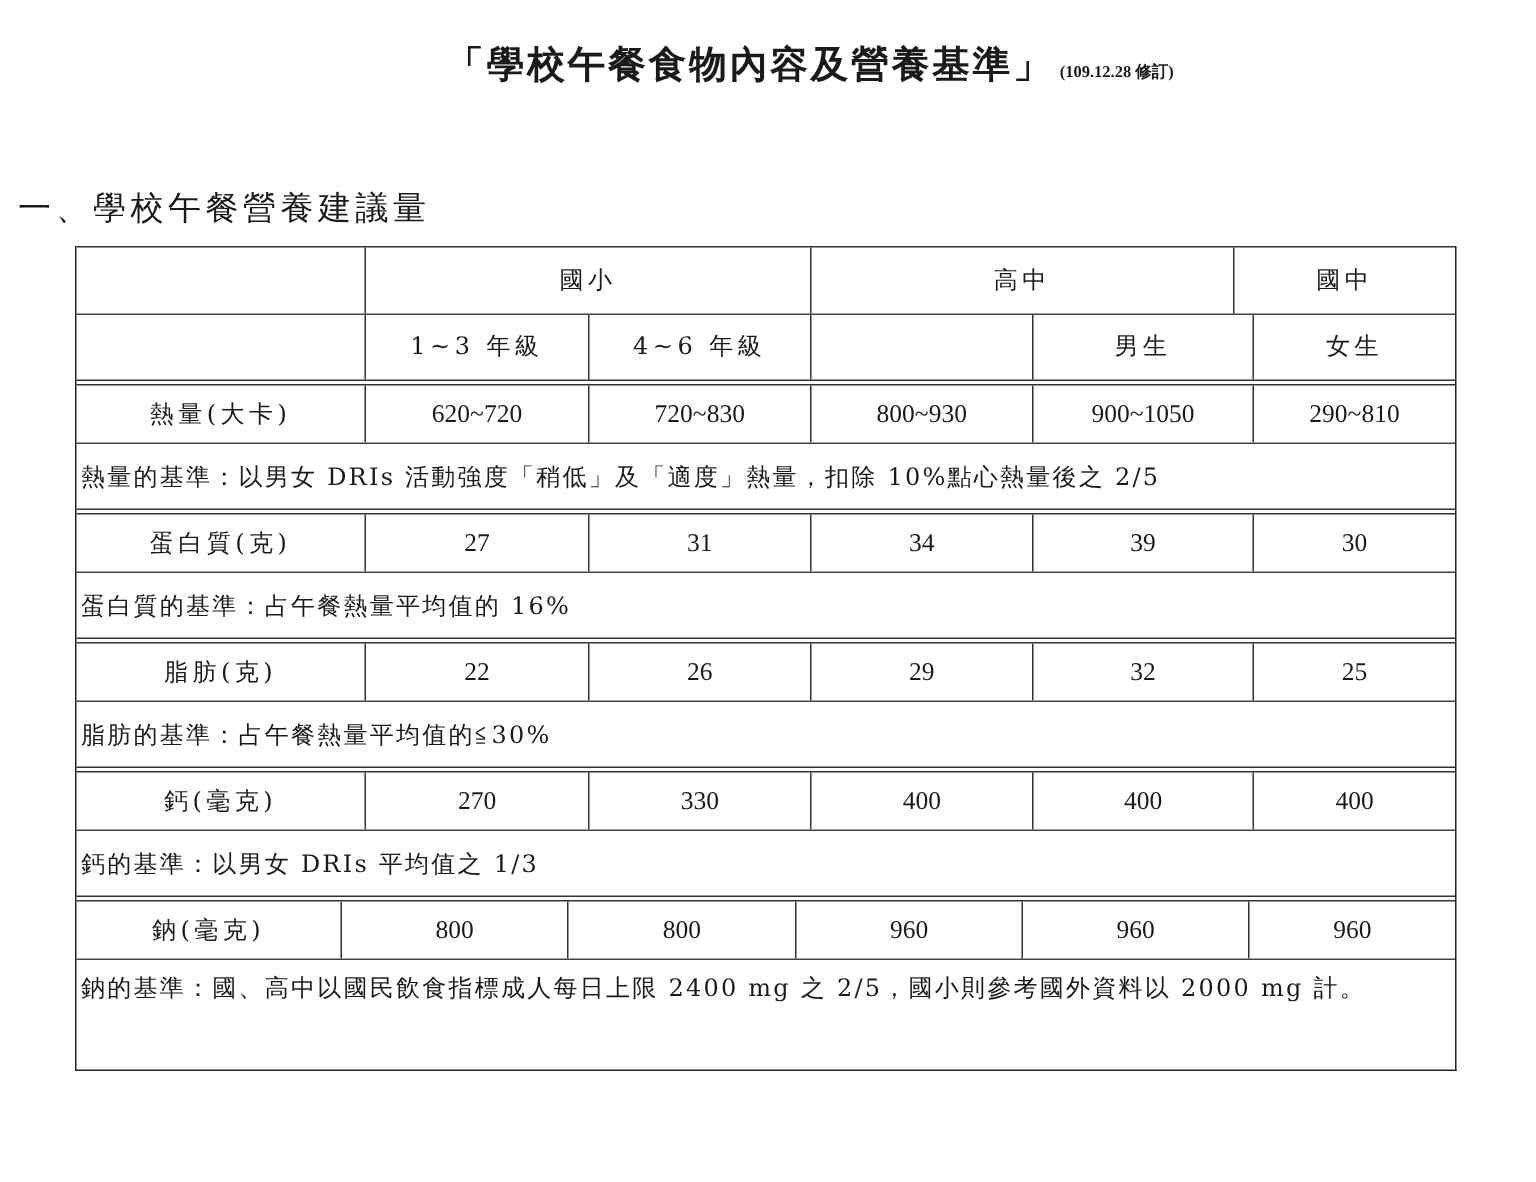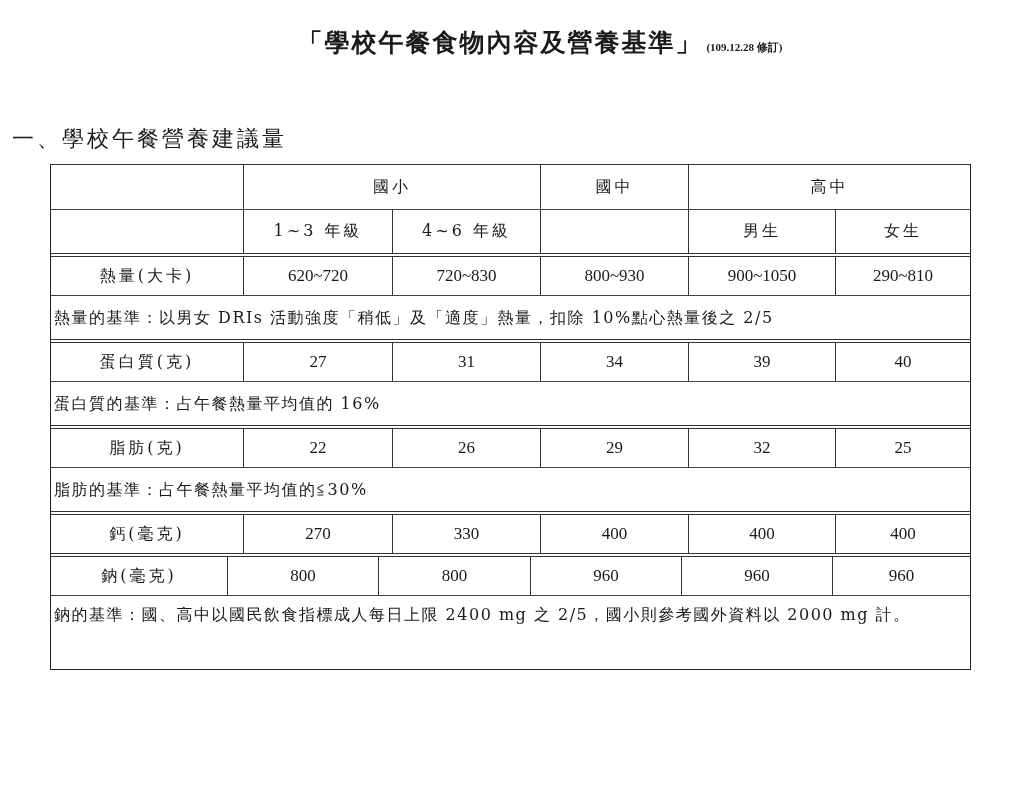--- a/index.html
+++ b/index.html
@@ -37,22 +37,22 @@
   <span>「學校午餐食物內容及營養基準」</span><span class="rev">(109.12.28 修訂)</span>
 </div>
 
 <div class="section">一、學校午餐營養建議量</div>
 
 <div class="tbl">
 
   <div class="row h45" style="border-top:1.5px solid #333;">
     <div class="cell c0"></div>
     <div class="cell cjk span2">國小</div>
+    <div class="cell cjk span2b">高中</div>
     <div class="cell cjk c3">國中</div>
-    <div class="cell cjk span2b">高中</div>
   </div>
 
   <div class="row h44">
     <div class="cell c0"></div>
     <div class="cell cjk c1">1~3 年級</div>
     <div class="cell cjk c2">4~6 年級</div>
     <div class="cell c3"></div>
     <div class="cell cjk c4">男生</div>
     <div class="cell cjk c5">女生</div>
   </div>
@@ -68,21 +68,21 @@
   <div class="row h44">
     <div class="cell note">熱量的基準：以男女 DRIs 活動強度「稍低」及「適度」熱量，扣除 10%點心熱量後之 2/5</div>
   </div>
 
   <div class="row dbl h42">
     <div class="cell cjk c0">蛋白質(克)</div>
     <div class="cell c1">27</div>
     <div class="cell c2">31</div>
     <div class="cell c3">34</div>
     <div class="cell c4">39</div>
-    <div class="cell c5">40</div>
+    <div class="cell c5">30</div>
   </div>
   <div class="row h44">
     <div class="cell note">蛋白質的基準：占午餐熱量平均值的 16%</div>
   </div>
 
   <div class="row dbl h42">
     <div class="cell cjk c0">脂肪(克)</div>
     <div class="cell c1">22</div>
     <div class="cell c2">26</div>
     <div class="cell c3">29</div>
@@ -94,20 +94,23 @@
   </div>
 
   <div class="row dbl h42">
     <div class="cell cjk c0">鈣(毫克)</div>
     <div class="cell c1">270</div>
     <div class="cell c2">330</div>
     <div class="cell c3">400</div>
     <div class="cell c4">400</div>
     <div class="cell c5">400</div>
   </div>
+  <div class="row h44">
+    <div class="cell note">鈣的基準：以男女 DRIs 平均值之 1/3</div>
+  </div>
 
   <div class="row dbl h42">
     <div class="cell cjk s0">鈉(毫克)</div>
     <div class="cell s1">800</div>
     <div class="cell s2">800</div>
     <div class="cell s3">960</div>
     <div class="cell s4">960</div>
     <div class="cell s5">960</div>
   </div>
   <div class="row">

